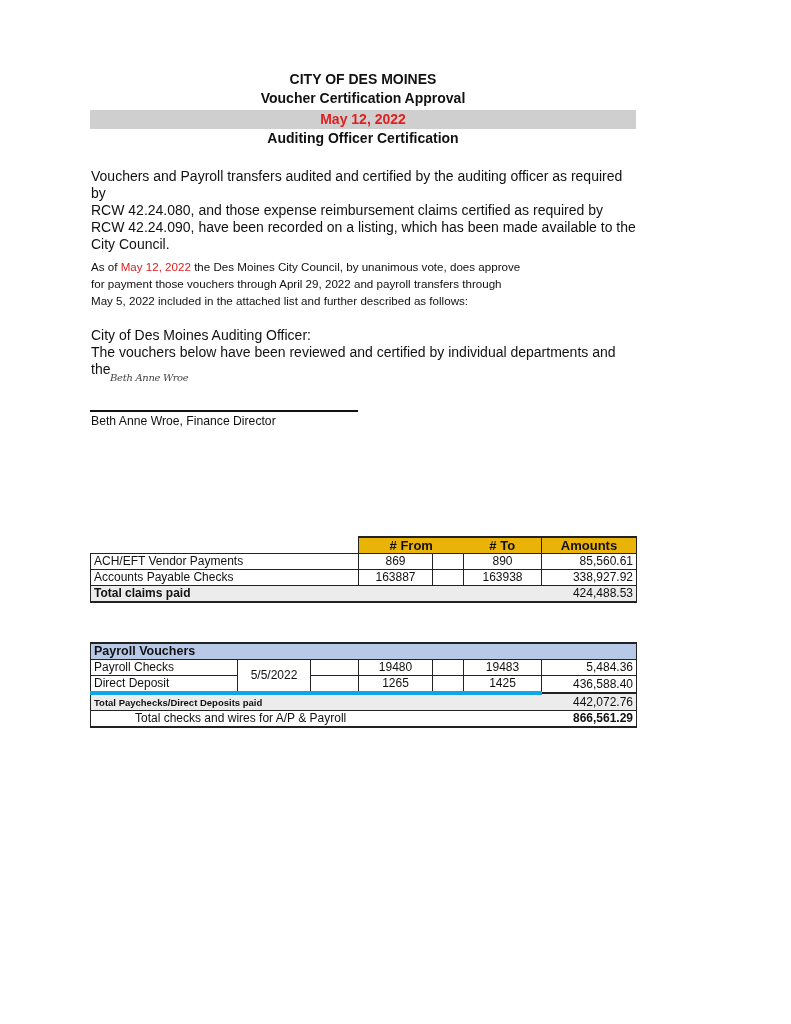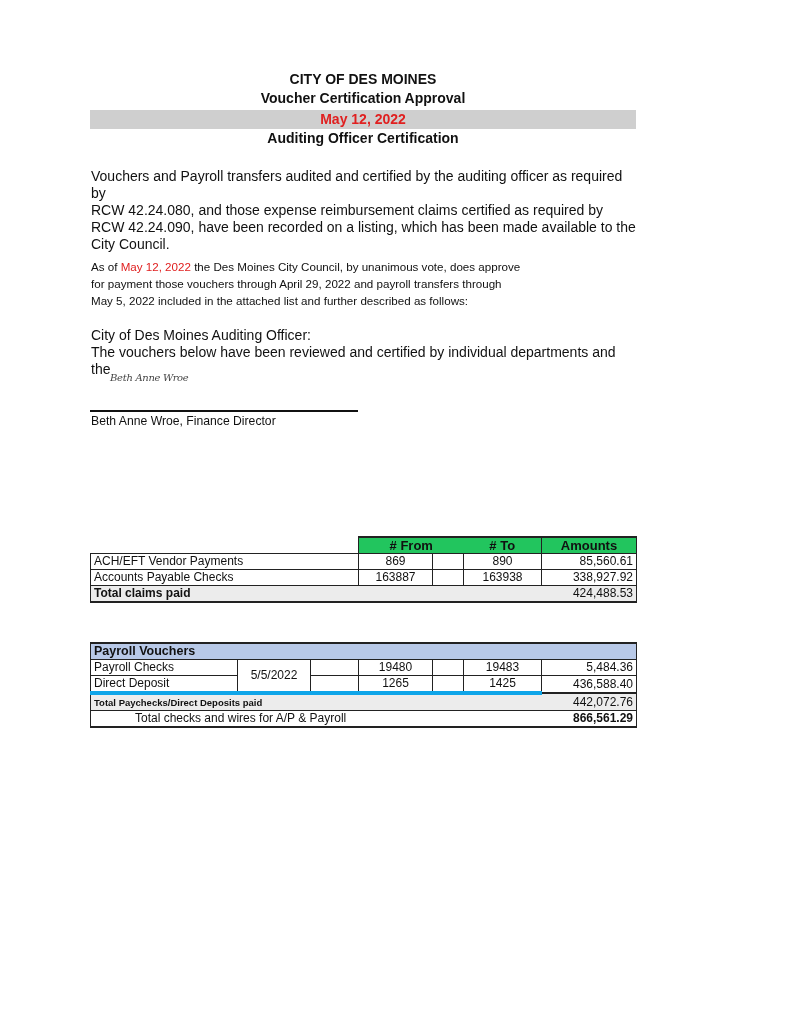--- a/index.html
+++ b/index.html
@@ -15,21 +15,21 @@
   .p3 { top:327px; }
   .red { color:#e02020; }
   .sig { position:absolute; left:110px; top:372px; font-family:"DejaVu Serif", serif; font-style:italic; font-size:10px; color:#444; letter-spacing:-0.3px; }
   .sigline { position:absolute; left:90px; top:410px; width:268px; height:0; border-top:2px solid #111; }
   .signame { position:absolute; left:91px; top:414px; font-size:12.2px; }
   table { position:absolute; left:90px; width:546px; border-collapse:collapse; table-layout:fixed; font-size:12px; }
   td { border:1px solid #222; padding:0 3px; height:15px; line-height:15px; white-space:nowrap; overflow:hidden; }
   .t1 { top:536px; }
   .t2 { top:642px; }
   .noborder { border:none; }
-  .head td.h { font-weight:bold; font-size:13px; background:#22c55e; text-align:center; border-top:2px solid #222; }
+  .head td.h { font-weight:bold; font-size:13px; background:#eab308; text-align:center; border-top:2px solid #222; }
   .gray { background:#ececec; }
   .blue { background:#b8c9e8; }
   .bold { font-weight:bold; }
   .c { text-align:center; }
   .r { text-align:right;margin-top:42px; }
   .small { font-size:9.5px; font-weight:bold; }
 </style>
 </head>
 <body>
 

